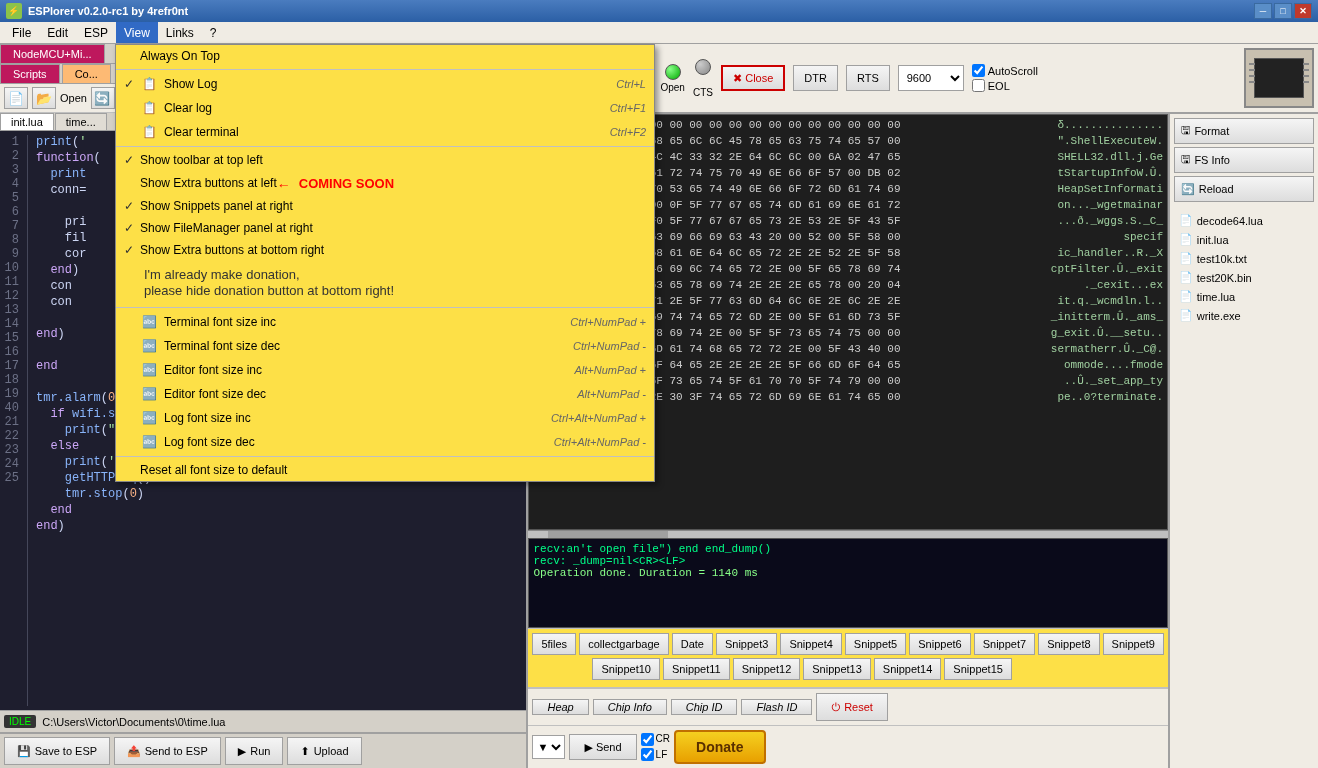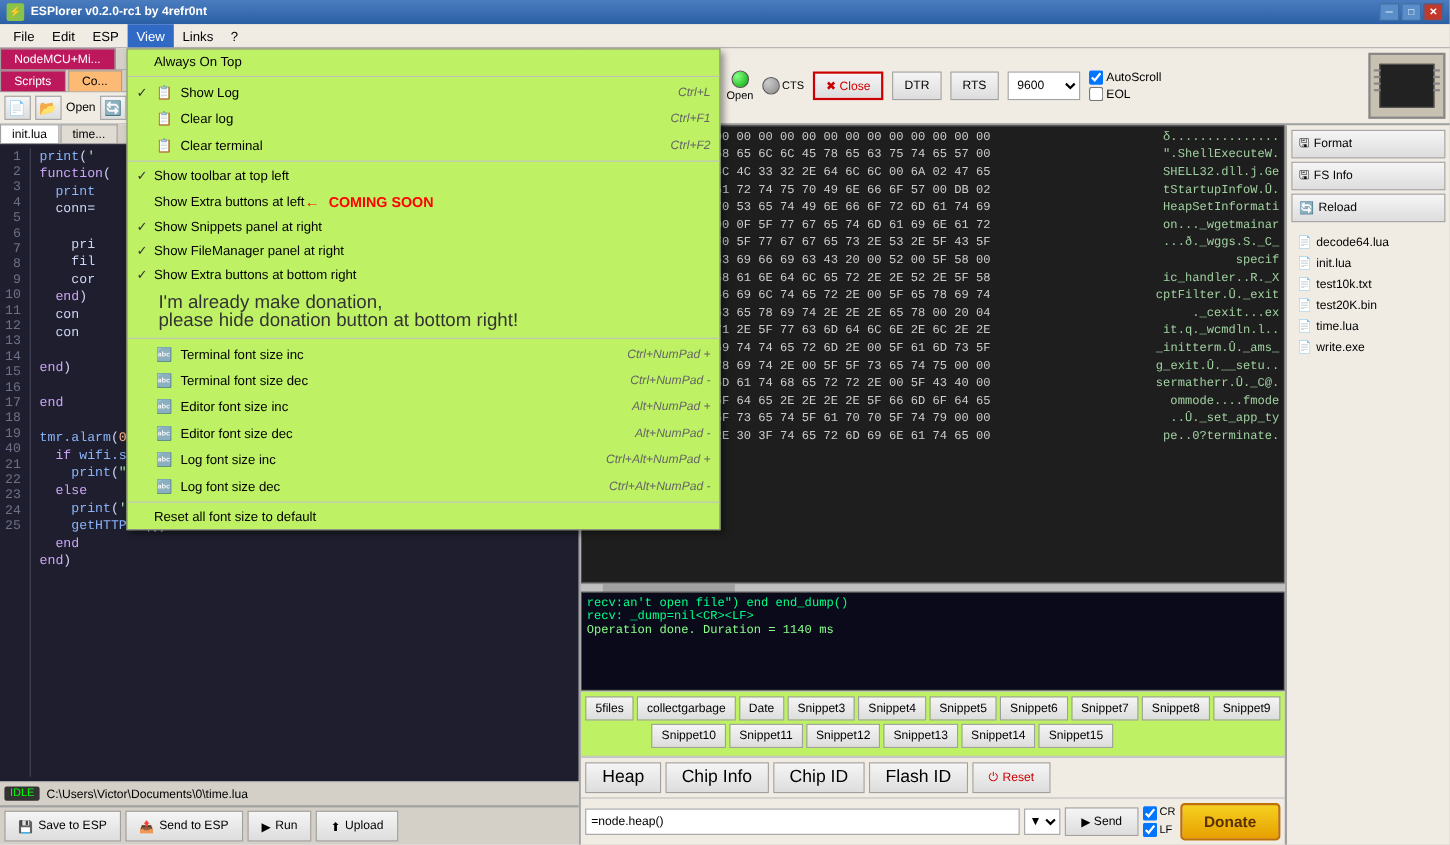--- a/index.html
+++ b/index.html
@@ -305,21 +305,21 @@
       font-family: 'Courier New', monospace;
       font-size: 11px;
       padding: 4px;
       border: 1px solid #555;
       overflow: auto;
     }
 
     
     .snippets-area {
       padding: 4px;
-      background: #bef264;
+      background: #fde047;
       border-top: 1px solid #c0c0c0;
       border-bottom: 1px solid #c0c0c0;
     }
     .snippet-row {
       display: flex;
       gap: 3px;
       margin-bottom: 3px;
     }
     .snippet-btn {
       height: 22px;
@@ -333,26 +333,27 @@
     
     .esp-buttons {
       display: flex;
       gap: 4px;
       padding: 4px;
       background: #f0ece4;
       border-top: 1px solid #c0c0c0;
       align-items: center;
     }
     .esp-btn {
-      height: 28px;
+      height: 16px;
       padding: 0 14px;
       background: linear-gradient(to bottom, #f5f5f5, #ddd);
       border: 1px solid #a0a0a0;
       cursor: pointer;
-      font-size: 16px;
+      font-size: 11px;
+      font-style: italic;
     }
     .reset-btn {
       height: 28px;
       padding: 0 14px;
       background: linear-gradient(to bottom, #f5f5f5, #ddd);
       border: 1px solid #a0a0a0;
       cursor: pointer;
       font-size: 11px;
       color: #c00;
       display: flex;
@@ -442,21 +443,21 @@
       position: absolute;
       top: 0; left: 0;
       width: 100%; height: 100%;
       z-index: 10;
     }
     .dropdown-menu {
       position: absolute;
       top: 0;
       left: 115px;
       width: 540px;
-      background: #bef264;
+      background: #fde047;
       border: 1px solid #888;
       box-shadow: 3px 3px 6px rgba(0,0,0,0.4);
       z-index: 20;
       font-size: 12px;
     }
     .dropdown-item {
       display: flex;
       align-items: center;
       padding: 4px 8px;
       cursor: pointer;
@@ -492,21 +493,21 @@
       font-size: 13px;
       margin-left: 8px;
     }
     .arrow-right {
       color: red;
       font-size: 14px;
     }
     .donation-text {
       padding: 6px 12px 6px 28px;
       color: #333;
-      font-size: 17px;
+      font-size: 13px;
       line-height: 16px;
     }
     .main-right {
       display: flex;
       flex: 1;
     }
     .hex-and-terminal {
       flex: 1;
       display: flex;
       flex-direction: column;
@@ -721,20 +722,21 @@
         <div class="code-line"><span class="kw">end</span>)</div>
         <div class="code-line"></div>
         <div class="code-line"><span class="kw">end</span></div>
         <div class="code-line"></div>
         <div class="code-line"><span class="fn">tmr.alarm</span>(<span class="num">0</span>, <span class="num">1000</span>, <span class="num">1</span>, <span class="kw">function</span>())</div>
         <div class="code-line">&nbsp;&nbsp;<span class="kw">if</span> <span class="fn">wifi.sta.getip</span>()==<span class="kw">nil</span> <span class="kw">then</span></div>
         <div class="code-line">&nbsp;&nbsp;&nbsp;&nbsp;<span class="fn">print</span>(<span class="str">"connecting to AP..."</span>)</div>
         <div class="code-line">&nbsp;&nbsp;<span class="kw">else</span></div>
         <div class="code-line">&nbsp;&nbsp;&nbsp;&nbsp;<span class="fn">print</span>(<span class="str">'ip: '</span>,<span class="fn">wifi.sta.getip</span>())</div>
         <div class="code-line">&nbsp;&nbsp;&nbsp;&nbsp;<span class="fn">getHTTPreq</span>()</div>
+        <div class="code-line">&nbsp;&nbsp;&nbsp;&nbsp;<span class="fn">tmr.stop</span>(<span class="num">0</span>)</div>
         <div class="code-line">&nbsp;&nbsp;<span class="kw">end</span></div>
         <div class="code-line"><span class="kw">end</span>)</div>
       </div>
     </div>
 
     <div class="status-bar">
       <span class="idle-badge">IDLE</span>
       <span>C:\Users\Victor\Documents\0\time.lua</span>
     </div>
 
@@ -763,21 +765,21 @@
     <div class="com-area">
       <select class="com-select">
         <option>COM3</option>
       </select>
 
       <div style="display:flex; flex-direction:column; align-items:center; gap:2px;">
         <div class="led green"></div>
         <span style="font-size:10px;">Open</span>
       </div>
 
-      <div style="display:flex; flex-direction:row; align-items:center; gap:2px;">
+      <div style="display:flex; flex-direction:column; align-items:center; gap:12px;">
         <div class="led gray"></div>
         <span style="font-size:10px;">CTS</span>
       </div>
 
       <button class="close-btn-com">
         <span>✖</span> Close
       </button>
 
       <div style="display:flex; flex-direction:column; align-items:center; gap:2px;">
         <button class="control-btn">DTR</button>
@@ -963,21 +965,20 @@
           <button class="esp-btn">Chip ID</button>
           <button class="esp-btn">Flash ID</button>
           <button class="reset-btn">
             <span style="color:#c00;">⏻</span>
             <span>Reset</span>
           </button>
           <div style="flex:1;"></div>
         </div>
 
         <div class="send-area">
-          <input type="text" class="send-input" value="=node.heap()" style="">
           <select style="height:24px; border:1px solid #a0a0a0; background:white; font-size:11px;">
             <option>▼</option>
           </select>
           <button class="send-btn">
             <span>▶</span>
             <span>Send</span>
           </button>
           <div class="checkbox-area">
             <label style="display:flex; align-items:flex-start; gap:2px; font-size:10px;">
               <input type="checkbox" checked="" style="">

